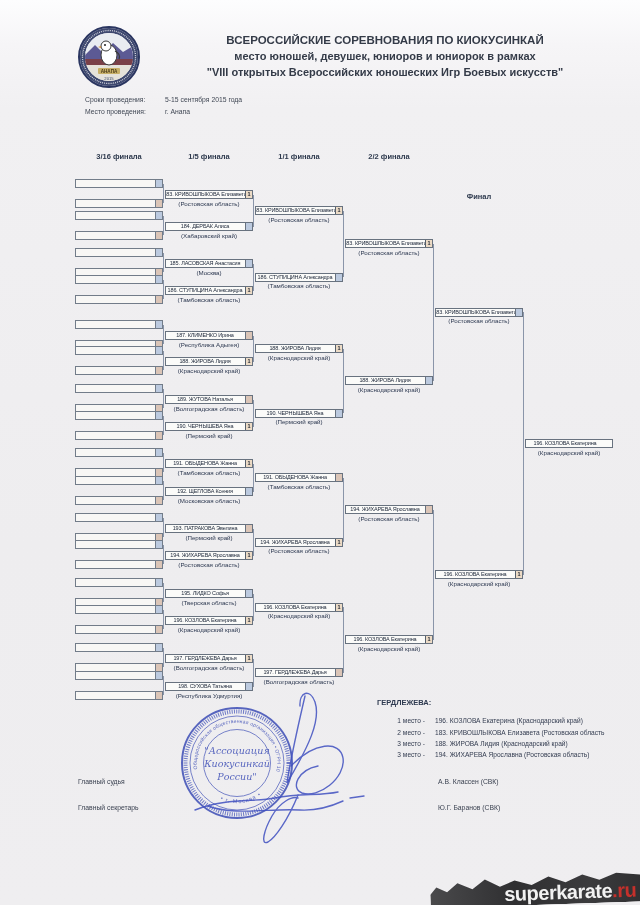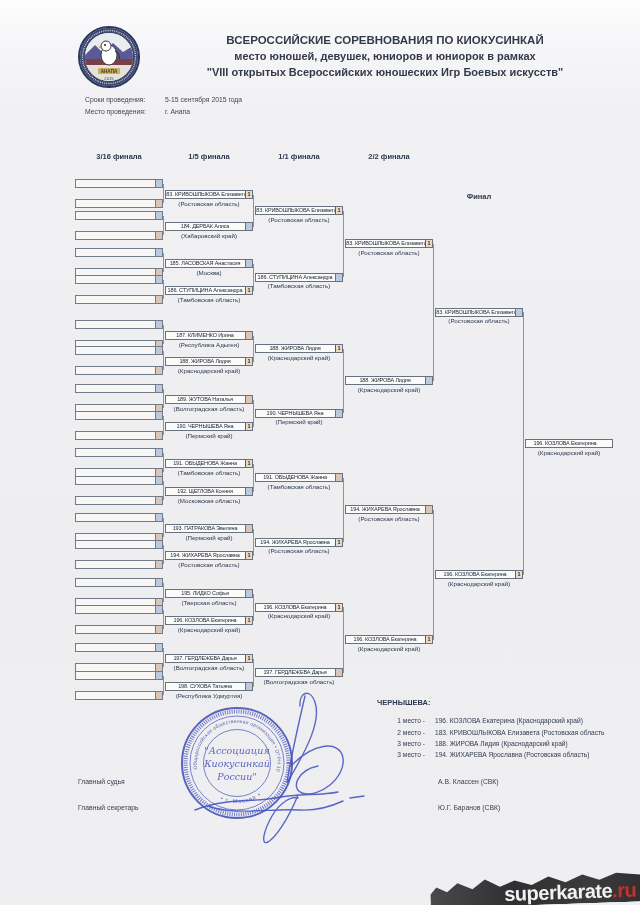--- a/index.html
+++ b/index.html
@@ -371,21 +371,21 @@
       </div>
       <div class="eregion" style="left: 435px; top: 579.75px;">(Краснодарский край)</div>
       <div class="vline" style="left: 523px; top: 312.25px; height: 262.5px;"></div>
       <div class="ebox" style="left: 525px; top: 439px;">
         <span class="elabel">196. КОЗЛОВА Екатерина</span>
       </div>
       <div class="eregion" style="left: 525px; top: 448.5px;">(Краснодарский край)</div>
     </div>
 
   <div class="results">
-    <div class="res-title">ЧЕРНЫШЕВА:</div>
+    <div class="res-title">ГЕРДЛЕЖЕВА:</div>
     <div id="res-rows">
         <div class="res-row">
           <span class="res-place">1 место -</span>
           <span class="res-name">196. КОЗЛОВА Екатерина (Краснодарский край)</span>
         </div>
         <div class="res-row">
           <span class="res-place">2 место -</span>
           <span class="res-name">183. КРИВОШЛЫКОВА Елизавета (Ростовская область</span>
         </div>
         <div class="res-row">

